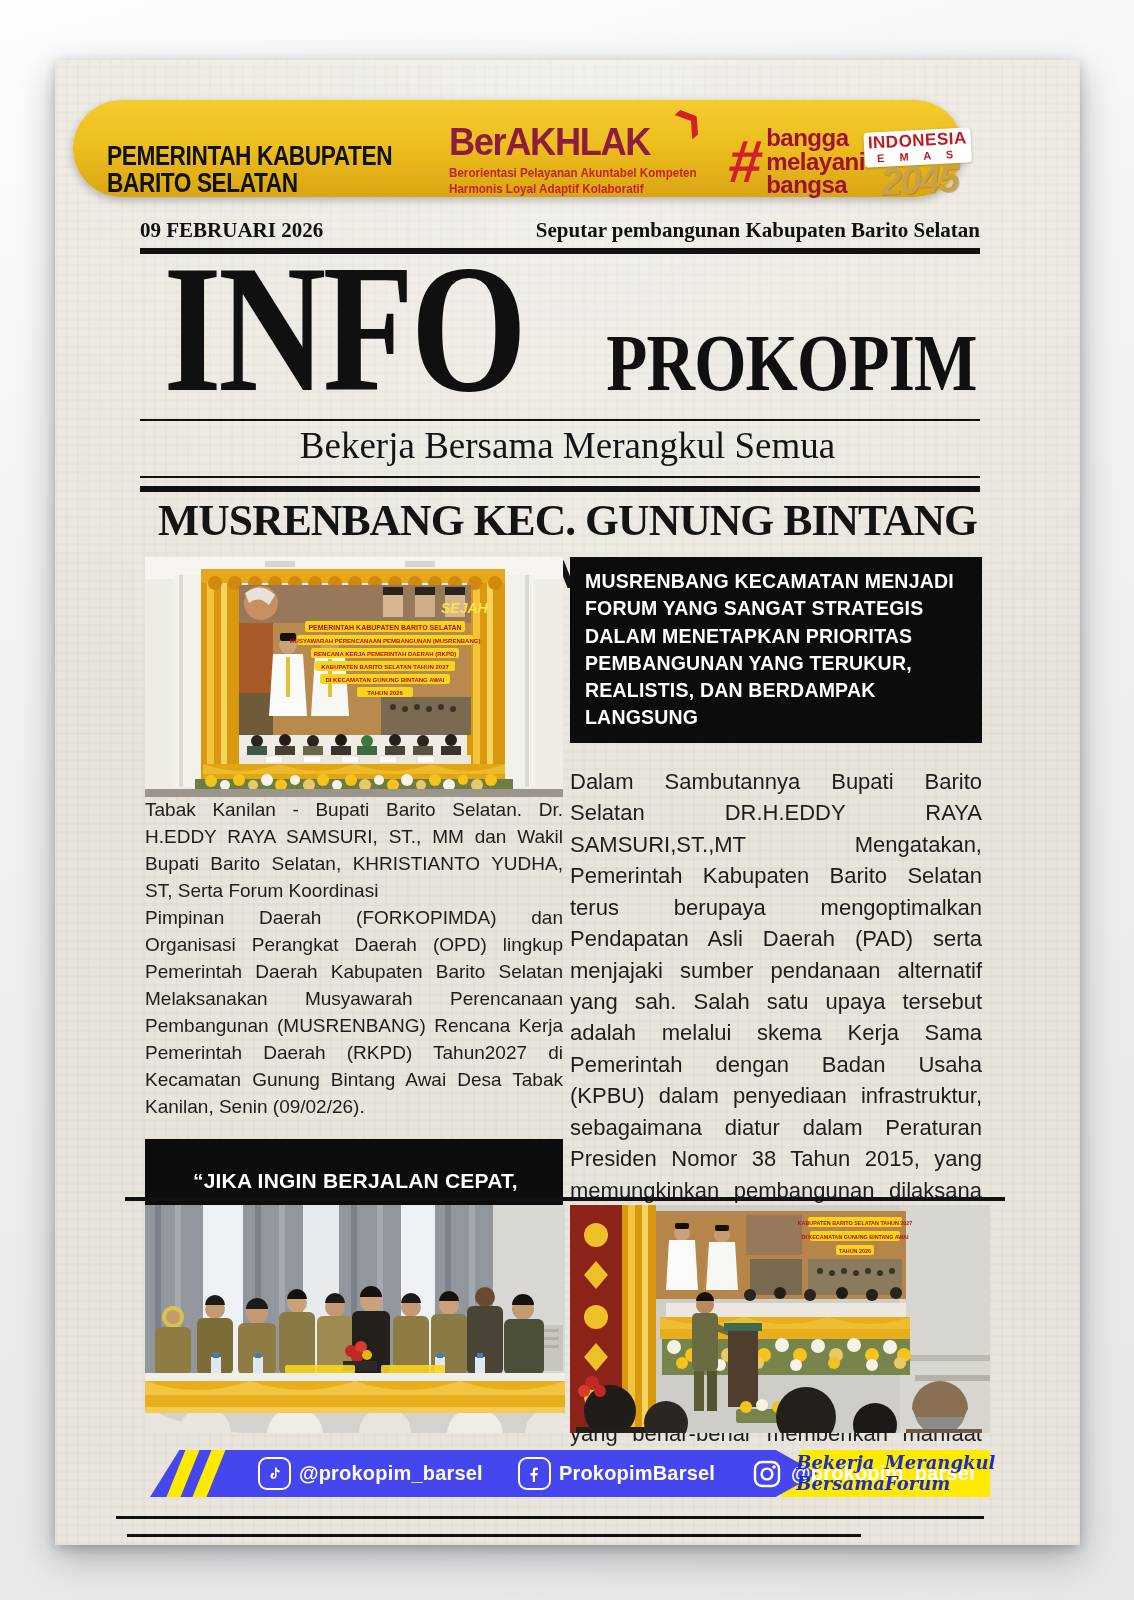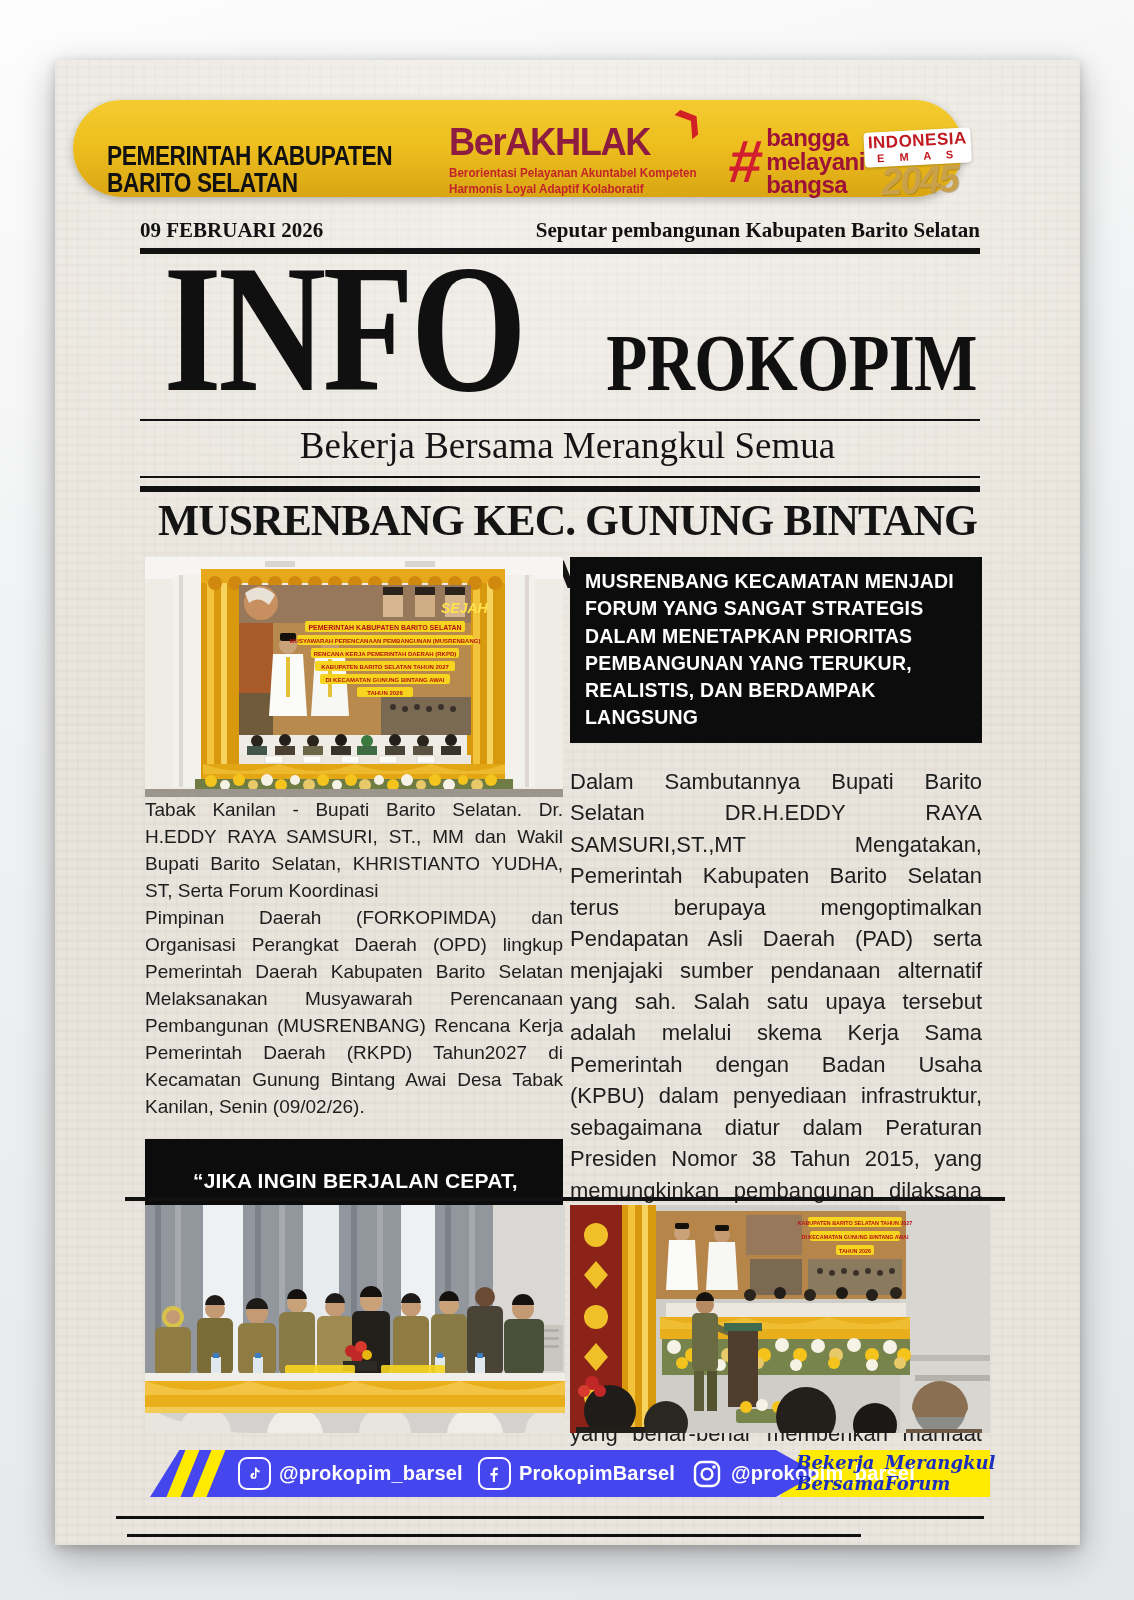--- a/index.html
+++ b/index.html
@@ -72,21 +72,21 @@
   .photo-frame{display:block;background:#777;}
 
   
   .footer-bar{left:95px;top:1390px;width:840px;height:47px;}
   .fb-yellow{position:absolute;left:75%;right:0;top:0;bottom:0;background:var(--footer-yellow,#FFEA00);
     clip-path:polygon(10% 0,100% 0,100% 100%,0 100%);z-index:1;}
   .fb-blue{position:absolute;inset:0;background:var(--footer-blue,#4646EE);
     clip-path:polygon(3.5% 0,74.5% 0,79.5% 50%,74.5% 100%,0 100%);z-index:2;overflow:hidden;}
   .fb-stripe{position:absolute;top:-6px;bottom:-6px;width:14px;background:var(--footer-yellow,#FFEA00);transform:skewX(-22deg);}
   .fb-social{position:absolute;left:88px;top:0;bottom:0;display:flex;align-items:center;gap:15px;z-index:3;color:#fff;}
-  .soc-item{display:flex;align-items:center;gap:8px;}
+  .soc-item{display:flex;align-items:center;gap:8px;margin-left:20px;}
   .soc-icon{width:33px;height:33px;border:2.5px solid #fff;border-radius:9px;display:flex;align-items:center;justify-content:center;box-sizing:border-box;}
   .soc-label{font-size:20px;font-weight:700;letter-spacing:.2px;}
   .fb-slogan{position:absolute;right:6px;top:0;bottom:0;width:21%;display:flex;flex-direction:row;
     align-items:center;justify-content:center;z-index:4;font-family:"DejaVu Serif", serif;
     font-style:italic;font-weight:700;font-size:18px;line-height:1.15;color:#1b2ec0;}
 </style>
 </head>
 <body>
 
 <div class="canvas">

